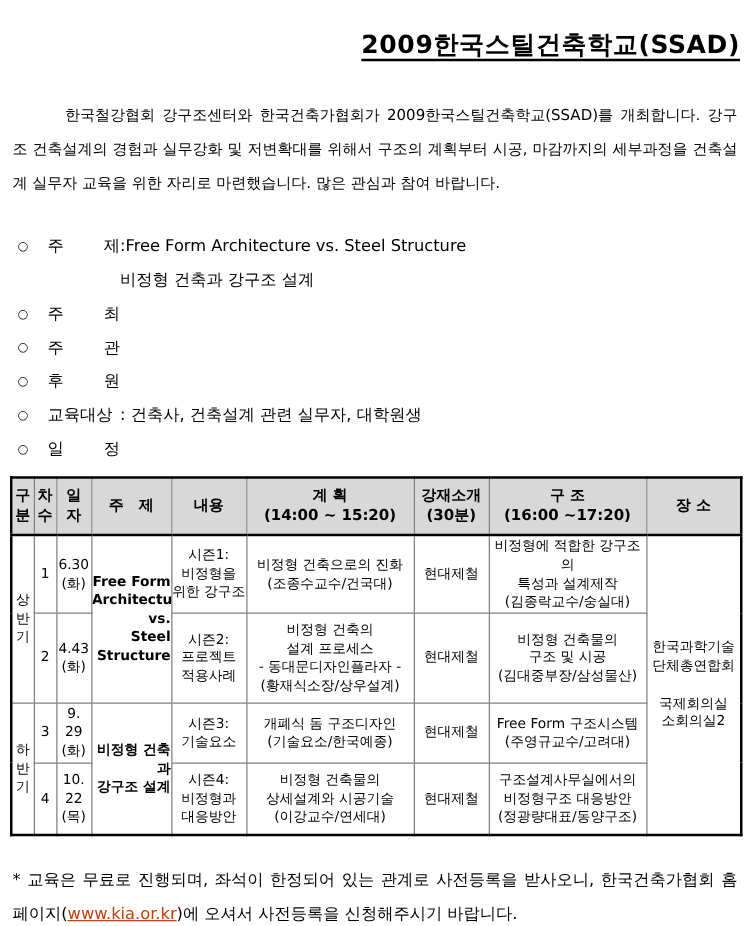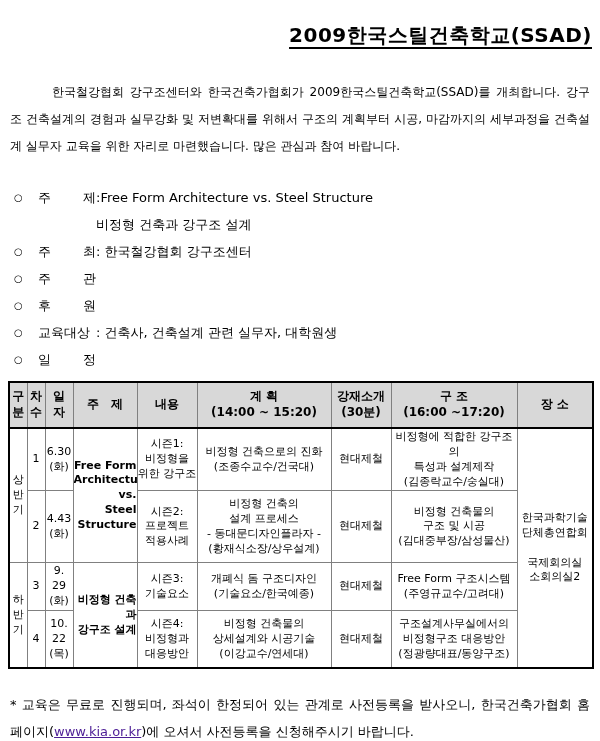--- a/index.html
+++ b/index.html
@@ -58,21 +58,21 @@
   tr.r1{height:50px;}
   tr.r2{height:72px;}
   tr.r3{height:38px;}
   tr.r4{height:58px;}
 
   
   .note{
     margin:22px 2px 0 2px;
     font-size:13px;line-height:27px;text-align:justify;word-break:break-all;
   }
-  .note a{color:#4c1d95;}
+  .note a{color:#c2410c;}
 </style>
 </head>
 <body>
 
 <div class="page">
 
   <div class="title-wrap">
     <span class="doc-title">2009한국스틸건축학교(SSAD)</span>
   </div>
 
@@ -81,21 +81,20 @@
   <div class="bullets">
     <div class="bullet">
       <span class="mark">○</span>
       <span class="lbl">주 제</span>
       <span class="val">:Free Form Architecture vs. Steel Structure
 비정형 건축과 강구조 설계</span>
     </div>
     <div class="bullet">
       <span class="mark">○</span>
       <span class="lbl">주 최</span>
-      <span class="val">: 한국철강협회 강구조센터</span>
     </div>
     <div class="bullet">
       <span class="mark">○</span>
       <span class="lbl">주 관</span>
     </div>
     <div class="bullet">
       <span class="mark">○</span>
       <span class="lbl">후 원</span>
     </div>
     <div class="bullet">

